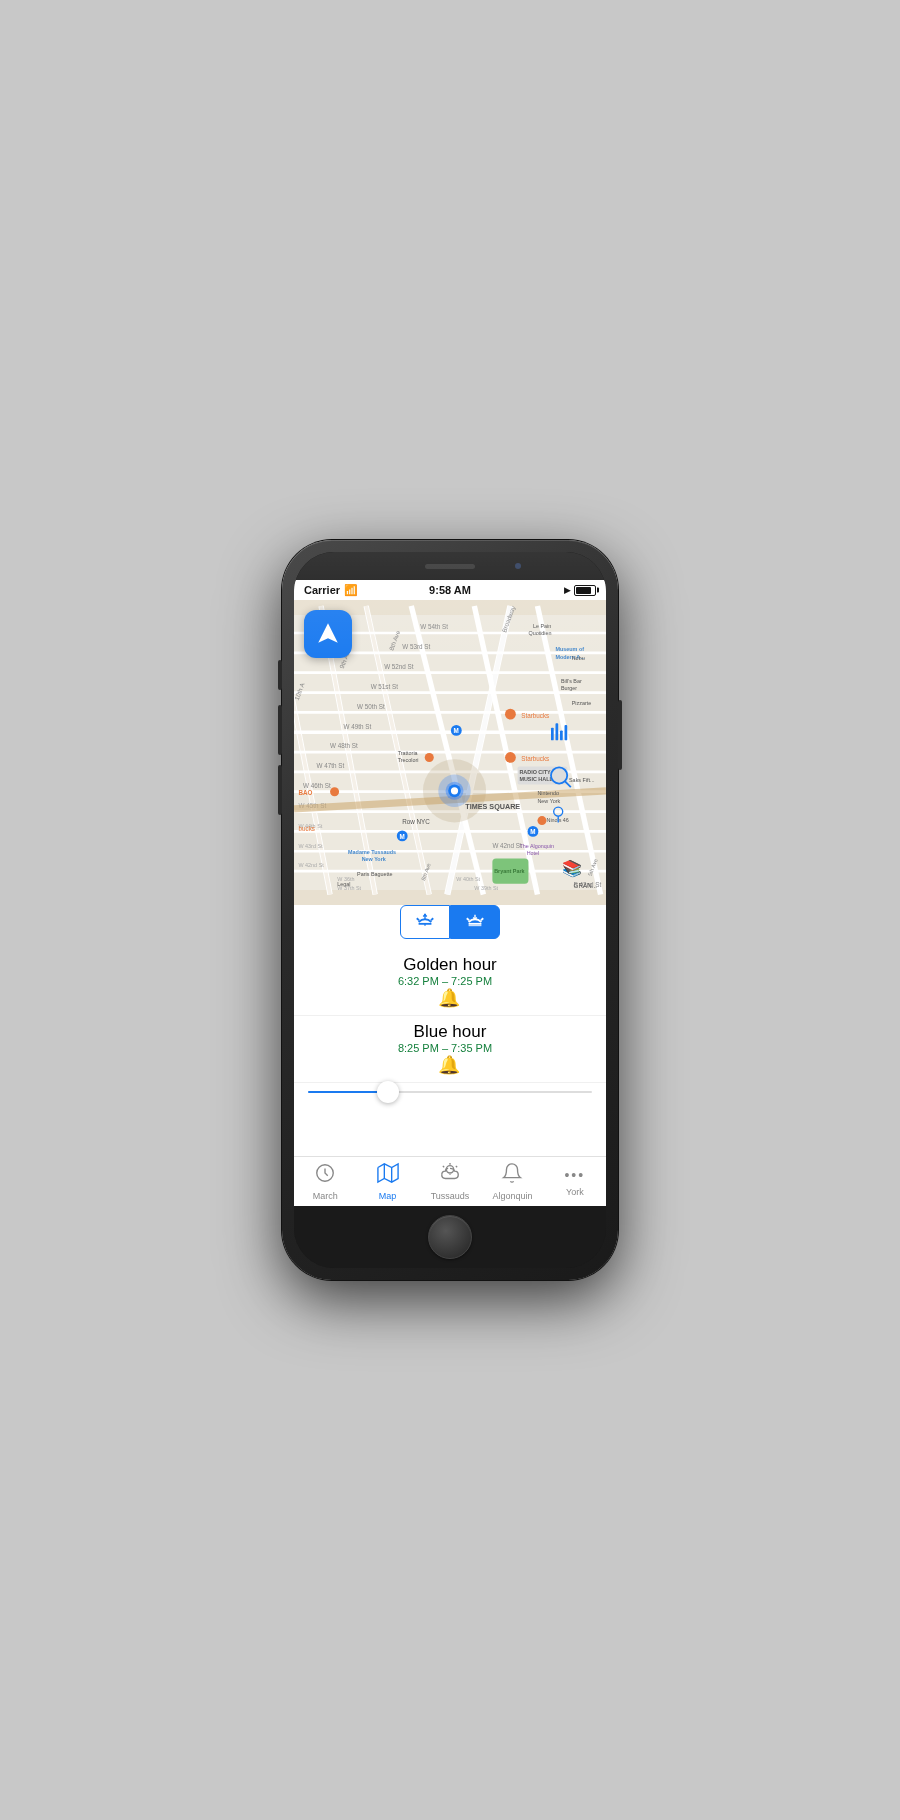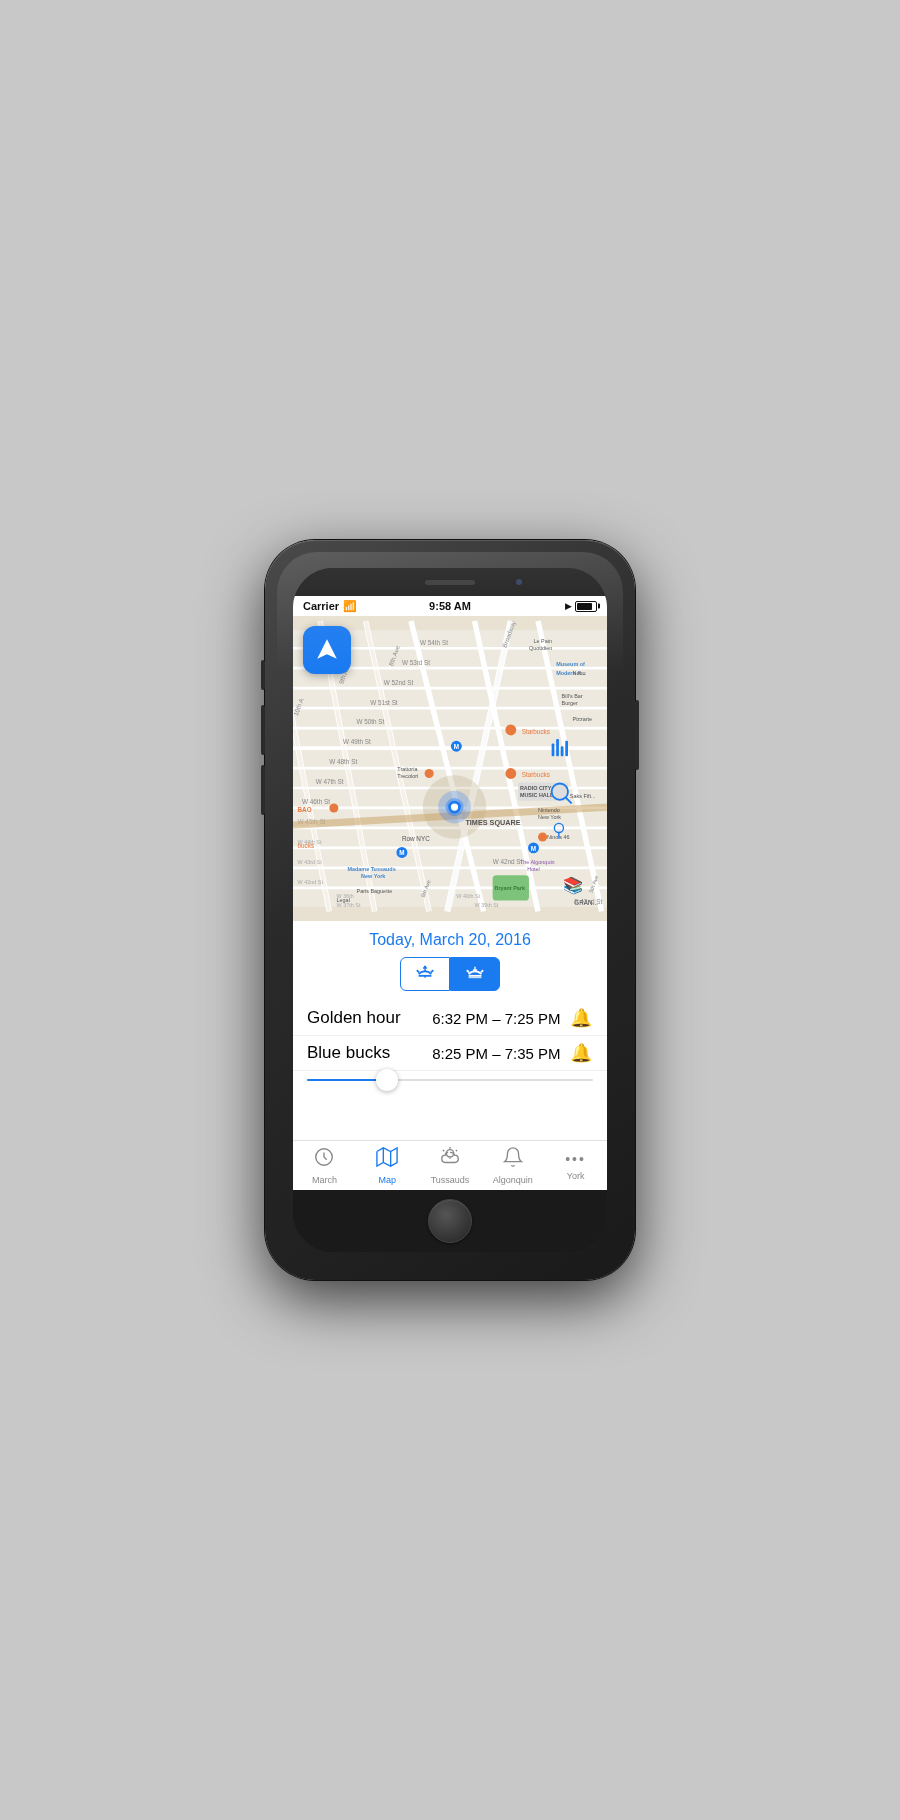--- a/index.html
+++ b/index.html
@@ -6,25 +6,25 @@
     body {
       background: #c8c8c8;
       display: flex;
       justify-content: center;
       align-items: center;
       min-height: 100vh;
       font-family: -apple-system, 'Helvetica Neue', Arial, sans-serif;
     }
 
     .phone-outer {
-      width: 370px;
+      width: 336px;
       height: 740px;
       background: linear-gradient(145deg, #4a4a4a 0%, #2a2a2a 40%, #1a1a1a 100%);
       border-radius: 50px;
-      padding: 28px;
+      padding: 12px;
       box-shadow:
         0 0 0 1px #111,
         0 20px 60px rgba(0,0,0,0.7),
         inset 0 1px 0 rgba(255,255,255,0.15);
       position: relative;
     }
 
     .phone-outer::before {
       content: '';
       position: absolute;
@@ -226,30 +226,31 @@
       border-radius: 0 6px 6px 0;
       background: #1a7af0;
     }
     .toggle-btn svg { width: 22px; height: 22px; }
 
     .hour-row {
       display: flex;
       align-items: center;
       padding: 6px 14px;
       border-bottom: 1px solid #f0f0f0;
+      flex-direction: column;
     }
     .hour-label {
       font-size: 17px;
       font-weight: 400;
       color: #000;
       flex: 1;
     }
     .hour-time {
-      font-size: 15px;
-      color: #000000;
+      font-size: 11px;
+      color: #15803d;
       margin-right: 10px;
     }
     .bell-icon {
       font-size: 18px;
       color: #1a7af0;
     }
 
     .slider-row {
       padding: 8px 14px 4px;
       display: flex;
@@ -528,21 +529,20 @@
 
         
         <div class="nav-button">
           <svg viewBox="0 0 24 24" fill="white" xmlns="http://www.w3.org/2000/svg">
             <path d="M12 2L3 20l9-4 9 4L12 2z"></path>
           </svg>
         </div>
       </div>
 
       <div class="info-panel">
-        <div class="date-header">Today, March 20, 2016</div>
 
         <div class="toggle-row">
           <div class="toggle-btn">
             <svg viewBox="0 0 24 24" xmlns="http://www.w3.org/2000/svg">
               <line x1="12" y1="3" x2="12" y2="6" stroke="#1a7af0" stroke-width="2"></line>
               <path d="M5 12 Q12 6 19 12" fill="none" stroke="#1a7af0" stroke-width="2"></path>
               <line x1="5" y1="14" x2="19" y2="14" stroke="#1a7af0" stroke-width="2"></line>
               <line x1="3" y1="8" x2="5.5" y2="10" stroke="#1a7af0" stroke-width="2"></line>
               <line x1="21" y1="8" x2="18.5" y2="10" stroke="#1a7af0" stroke-width="2"></line>
               <line x1="12" y1="16" x2="12" y2="14" stroke="#1a7af0" stroke-width="1.5"></line>
@@ -565,21 +565,21 @@
           </div>
         </div>
 
         <div class="hour-row">
           <span class="hour-label">Golden hour</span>
           <span class="hour-time">6:32 PM – 7:25 PM</span>
           <span class="bell-icon">🔔</span>
         </div>
 
         <div class="hour-row">
-          <span class="hour-label">Blue bucks</span>
+          <span class="hour-label">Blue hour</span>
           <span class="hour-time">8:25 PM – 7:35 PM</span>
           <span class="bell-icon">🔔</span>
         </div>
 
         <div class="slider-row">
           <div class="slider-track">
             <div class="slider-fill"></div>
             <div class="slider-thumb"></div>
           </div>
         </div>

